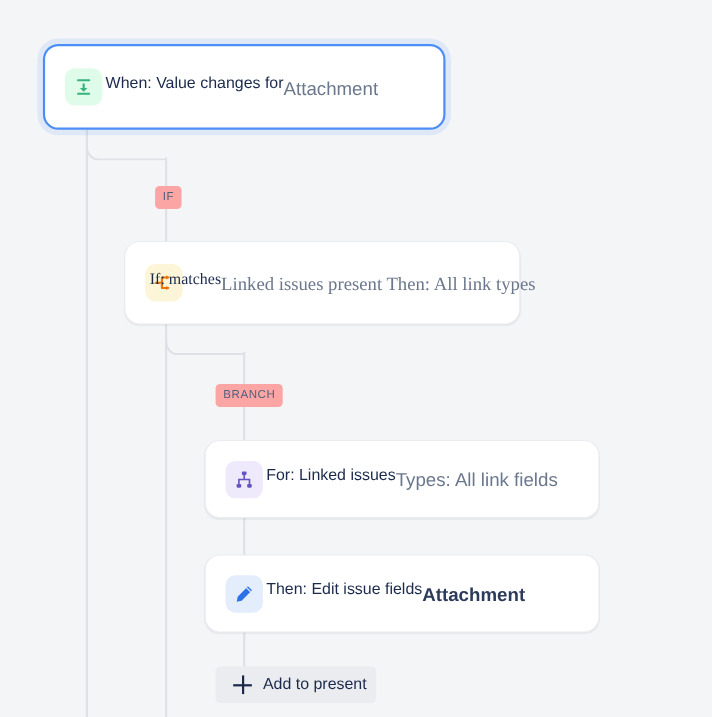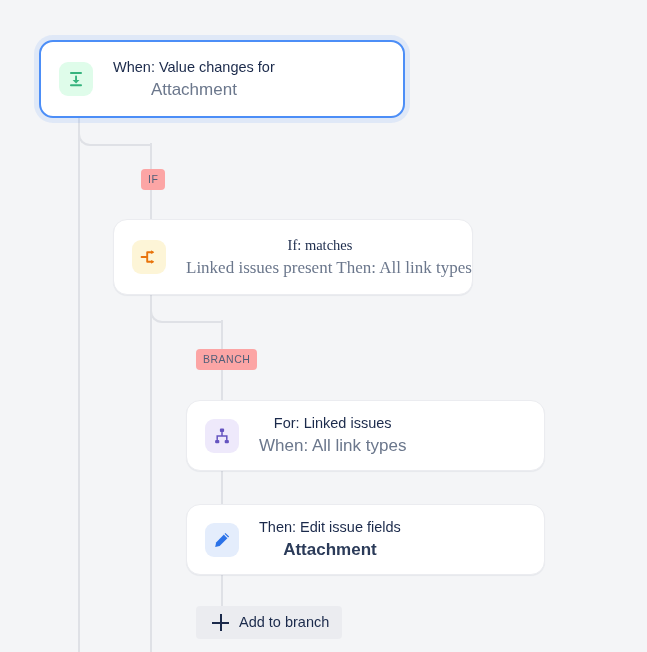--- a/index.html
+++ b/index.html
@@ -78,23 +78,23 @@
     display: flex;
     align-items: center;
     justify-content: center;
   }
   .icon-green  { background: #DFFCEA; }
   .icon-yellow { background: #FDF5D7; }
   .icon-purple { background: #EEE9FB; }
   .icon-blue   { background: #E4EDFC; }
 
   .card-text {
-    margin-left: 20px;
-    display: flex;
-    flex-direction: column;
+    margin-left: 3px;
+    display: flex;
+    flex-direction: row;
     justify-content: center;
     min-width: 0;
     text-align: center;
   }
   .card-title {
     font-size: 14.5px;
     color: #1B2A4B;
     line-height: 1.25;
     white-space: nowrap;
   }
@@ -200,35 +200,35 @@
     <div class="card-icon icon-purple">
       <svg width="20" height="20" viewBox="0 0 20 20" aria-hidden="true">
         <rect x="7.9" y="2.6" width="4.2" height="3.4" rx="1" fill="#6554C0"></rect>
         <rect x="3.1" y="13.9" width="4.2" height="3.4" rx="1" fill="#6554C0"></rect>
         <rect x="12.7" y="13.9" width="4.2" height="3.4" rx="1" fill="#6554C0"></rect>
         <path d="M10 6.4 V9.9 M5.2 13.6 V9.9 H14.8 V13.6" stroke="#6554C0" stroke-width="1.5" fill="none" stroke-linecap="round"></path>
       </svg>
     </div>
     <div class="card-text">
       <div class="card-title">For: Linked issues</div>
-      <div class="card-sub">When: All link types</div>
+      <div class="card-sub">Types: All link fields</div>
     </div>
   </div>
 
   <div class="card" style="left:186px; top:504px; width:359px; height:71px;">
     <div class="card-icon icon-blue">
       <svg width="20" height="20" viewBox="0 0 20 20" aria-hidden="true">
         <path d="M13.4 2.9 L17.1 6.6 L7.6 16.1 L3.2 17.1 L4.1 12.6 Z" fill="#2B72E8"></path>
         <path d="M12.1 4.2 L15.8 7.9" stroke="#E4EDFC" stroke-width="1.2"></path>
       </svg>
     </div>
     <div class="card-text">
       <div class="card-title">Then: Edit issue fields</div>
       <div class="card-sub strong">Attachment</div>
     </div>
   </div>
 
   <button class="add-btn" style="left:196px; top:606px; width:146px; height:33px;">
     <span class="plus-icon"></span>
-    <span class="add-btn-label">Add to branch</span>
+    <span class="add-btn-label">Add to present</span>
   </button>
 
 </div>
 
 </body></html>

